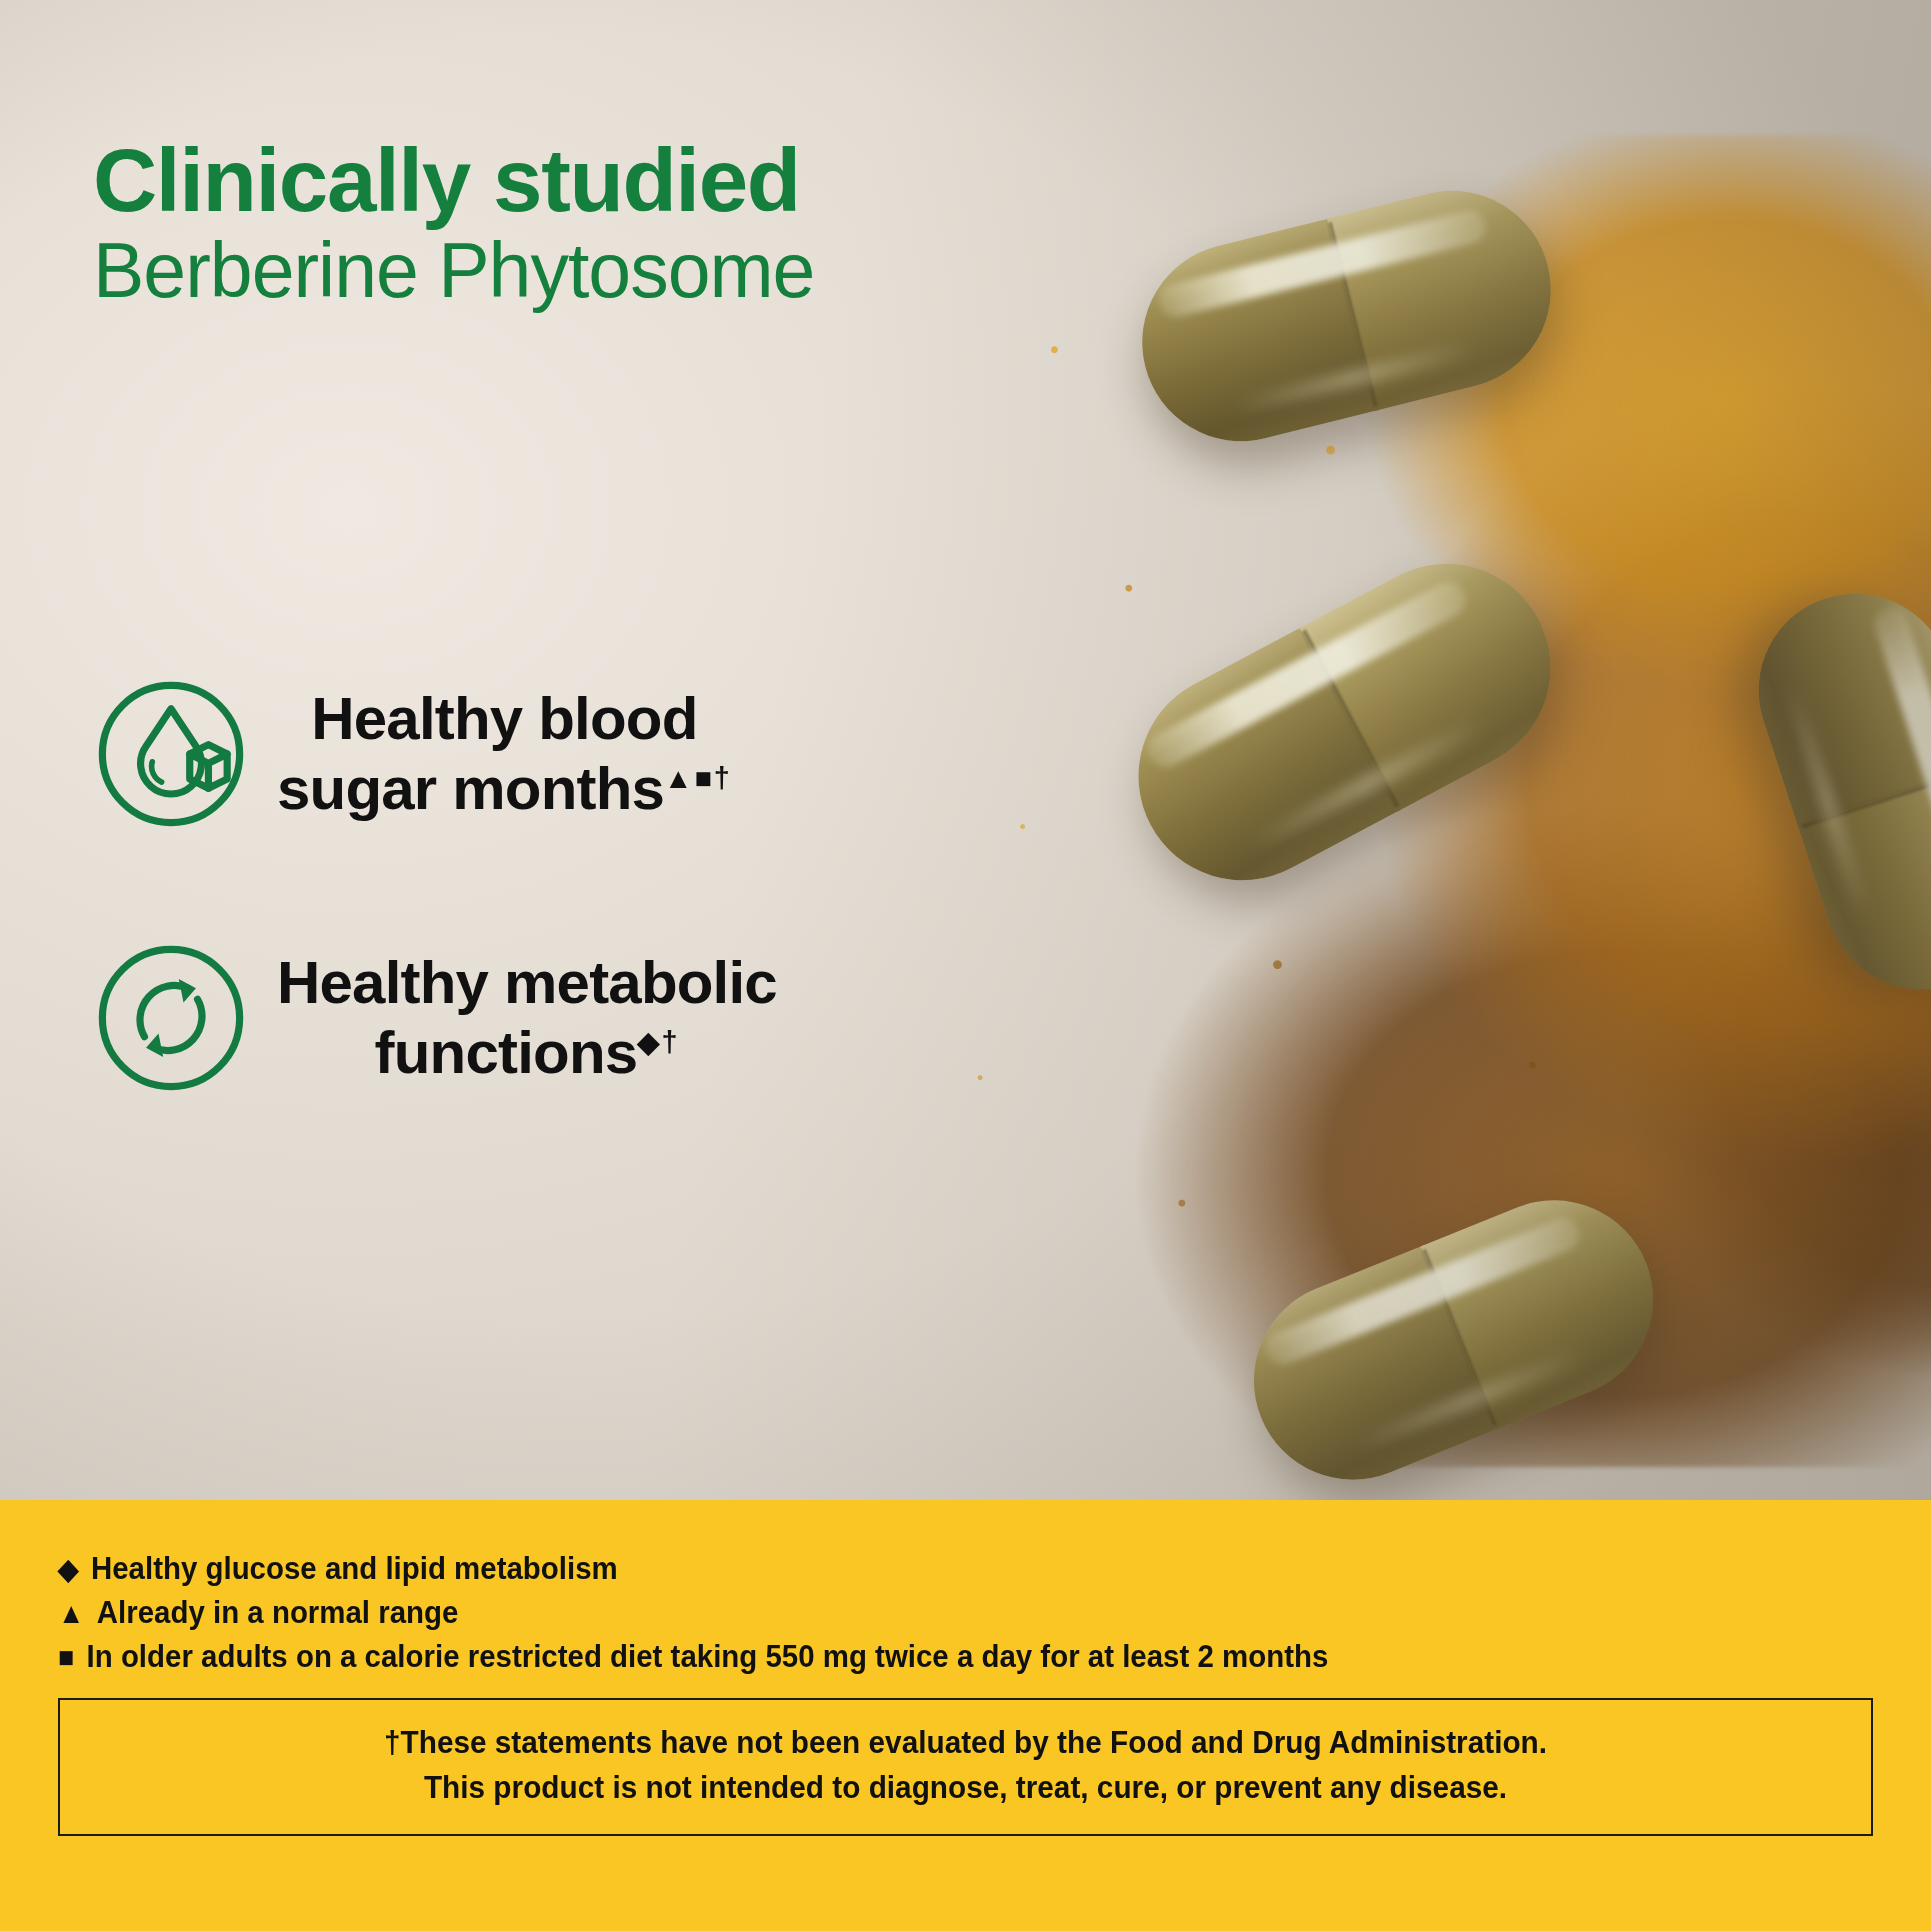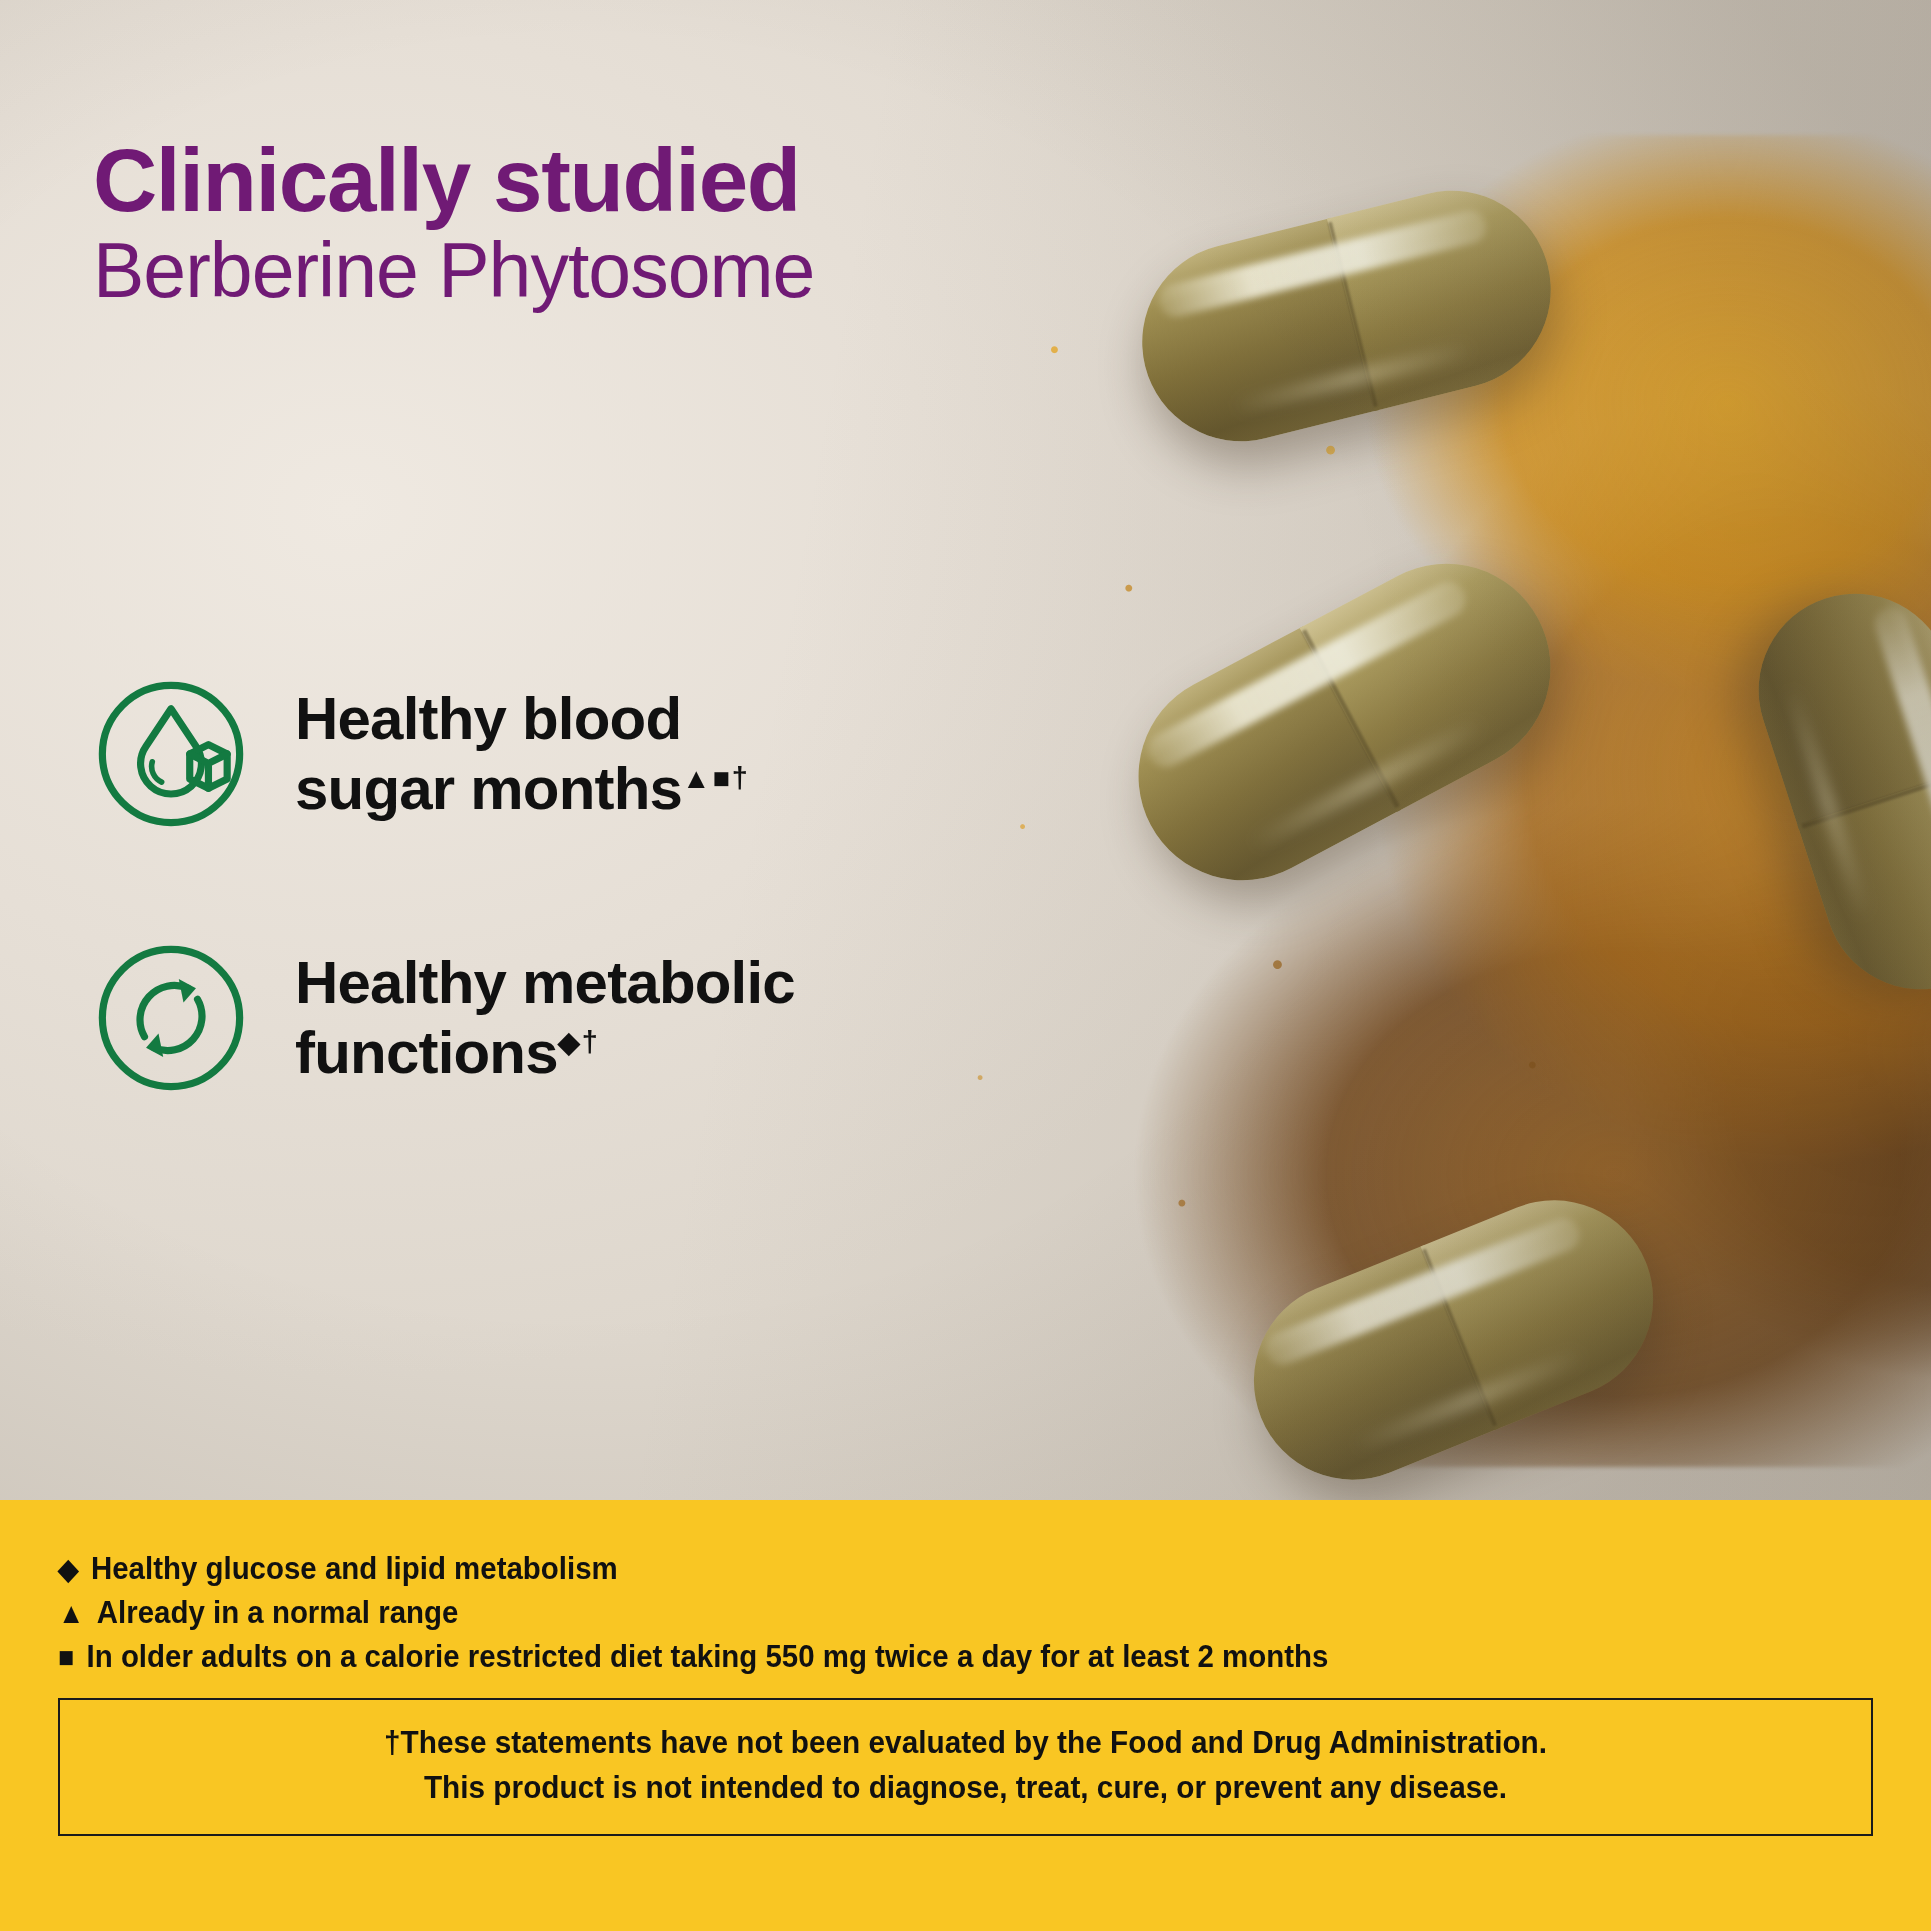--- a/index.html
+++ b/index.html
@@ -136,21 +136,21 @@
     inset: 0;
     background: radial-gradient(ellipse 1448px 1159px at 30% 40%, rgba(0,0,0,0) 55%, rgba(40,30,15,0.12) 100%);
   }
 
   
   .headline {
     position: absolute;
     left: 93px;
     top: 135px;
     width: 966px;
-    color: #701a75;
+    color: #15803d;
     font-weight: 800;
     letter-spacing: -0.5px;
   }
   .headline .line1 {
     display: block;
     font-size: 89px;
     line-height: 1.03;
     font-weight: 800;
     letter-spacing: -1.4px;
   }
@@ -165,22 +165,23 @@
   
   .benefits {
     position: absolute;
     left: 93px;
     top: 676px;
     width: 985px;
   }
   .benefit {
     display: flex;
     align-items: center;
-    gap: 46px;
+    gap: 28px;
     margin-bottom: 108px;
+    text-align: center;
   }
   .benefit:last-child { margin-bottom: 0; }
 
   .benefit-icon {
     flex: 0 0 auto;
     width: 156px;
     height: 156px;
   }
   .benefit-icon svg { display: block; width: 156px; height: 156px; }
 

